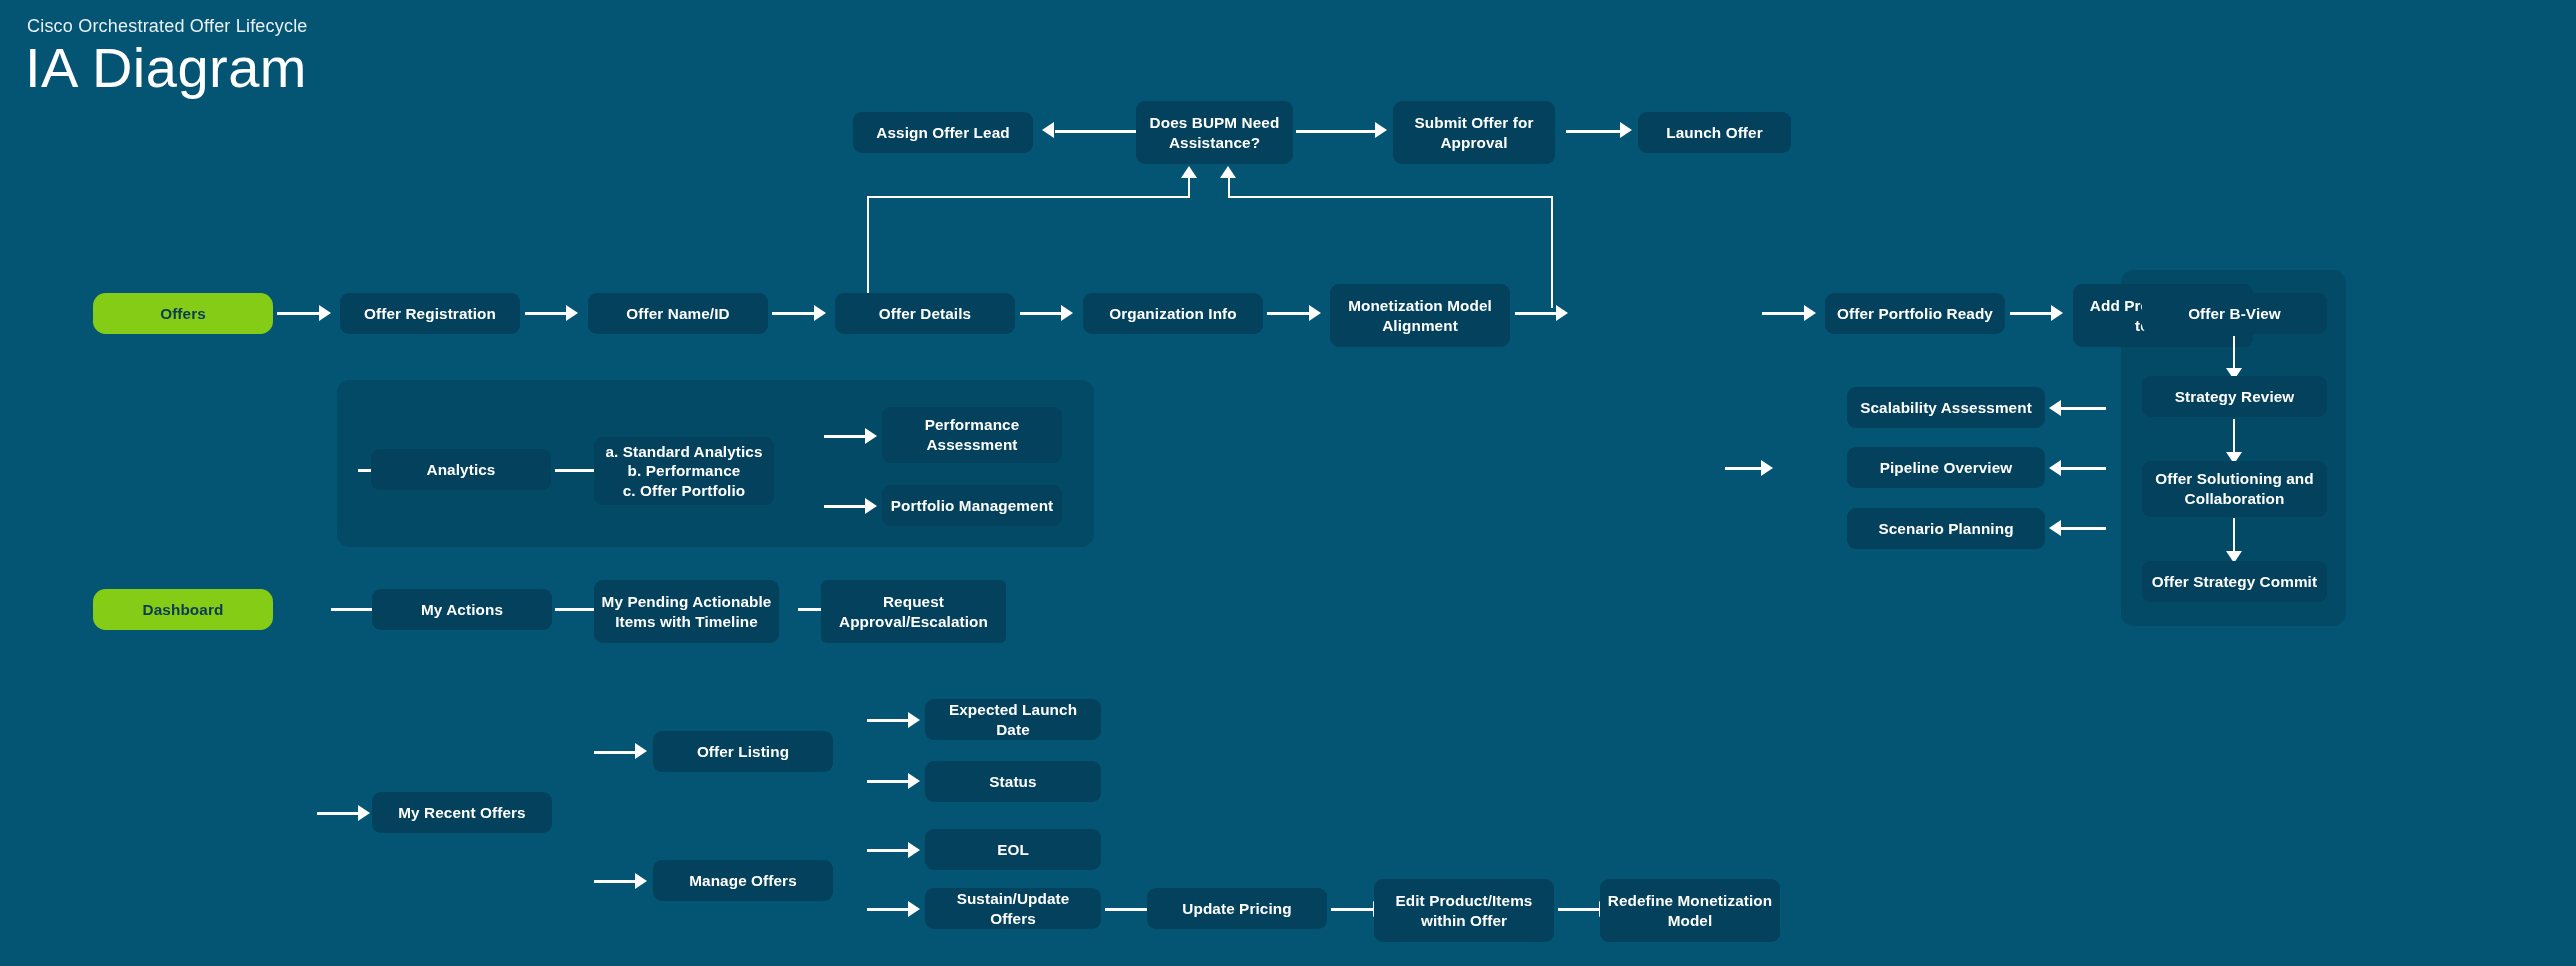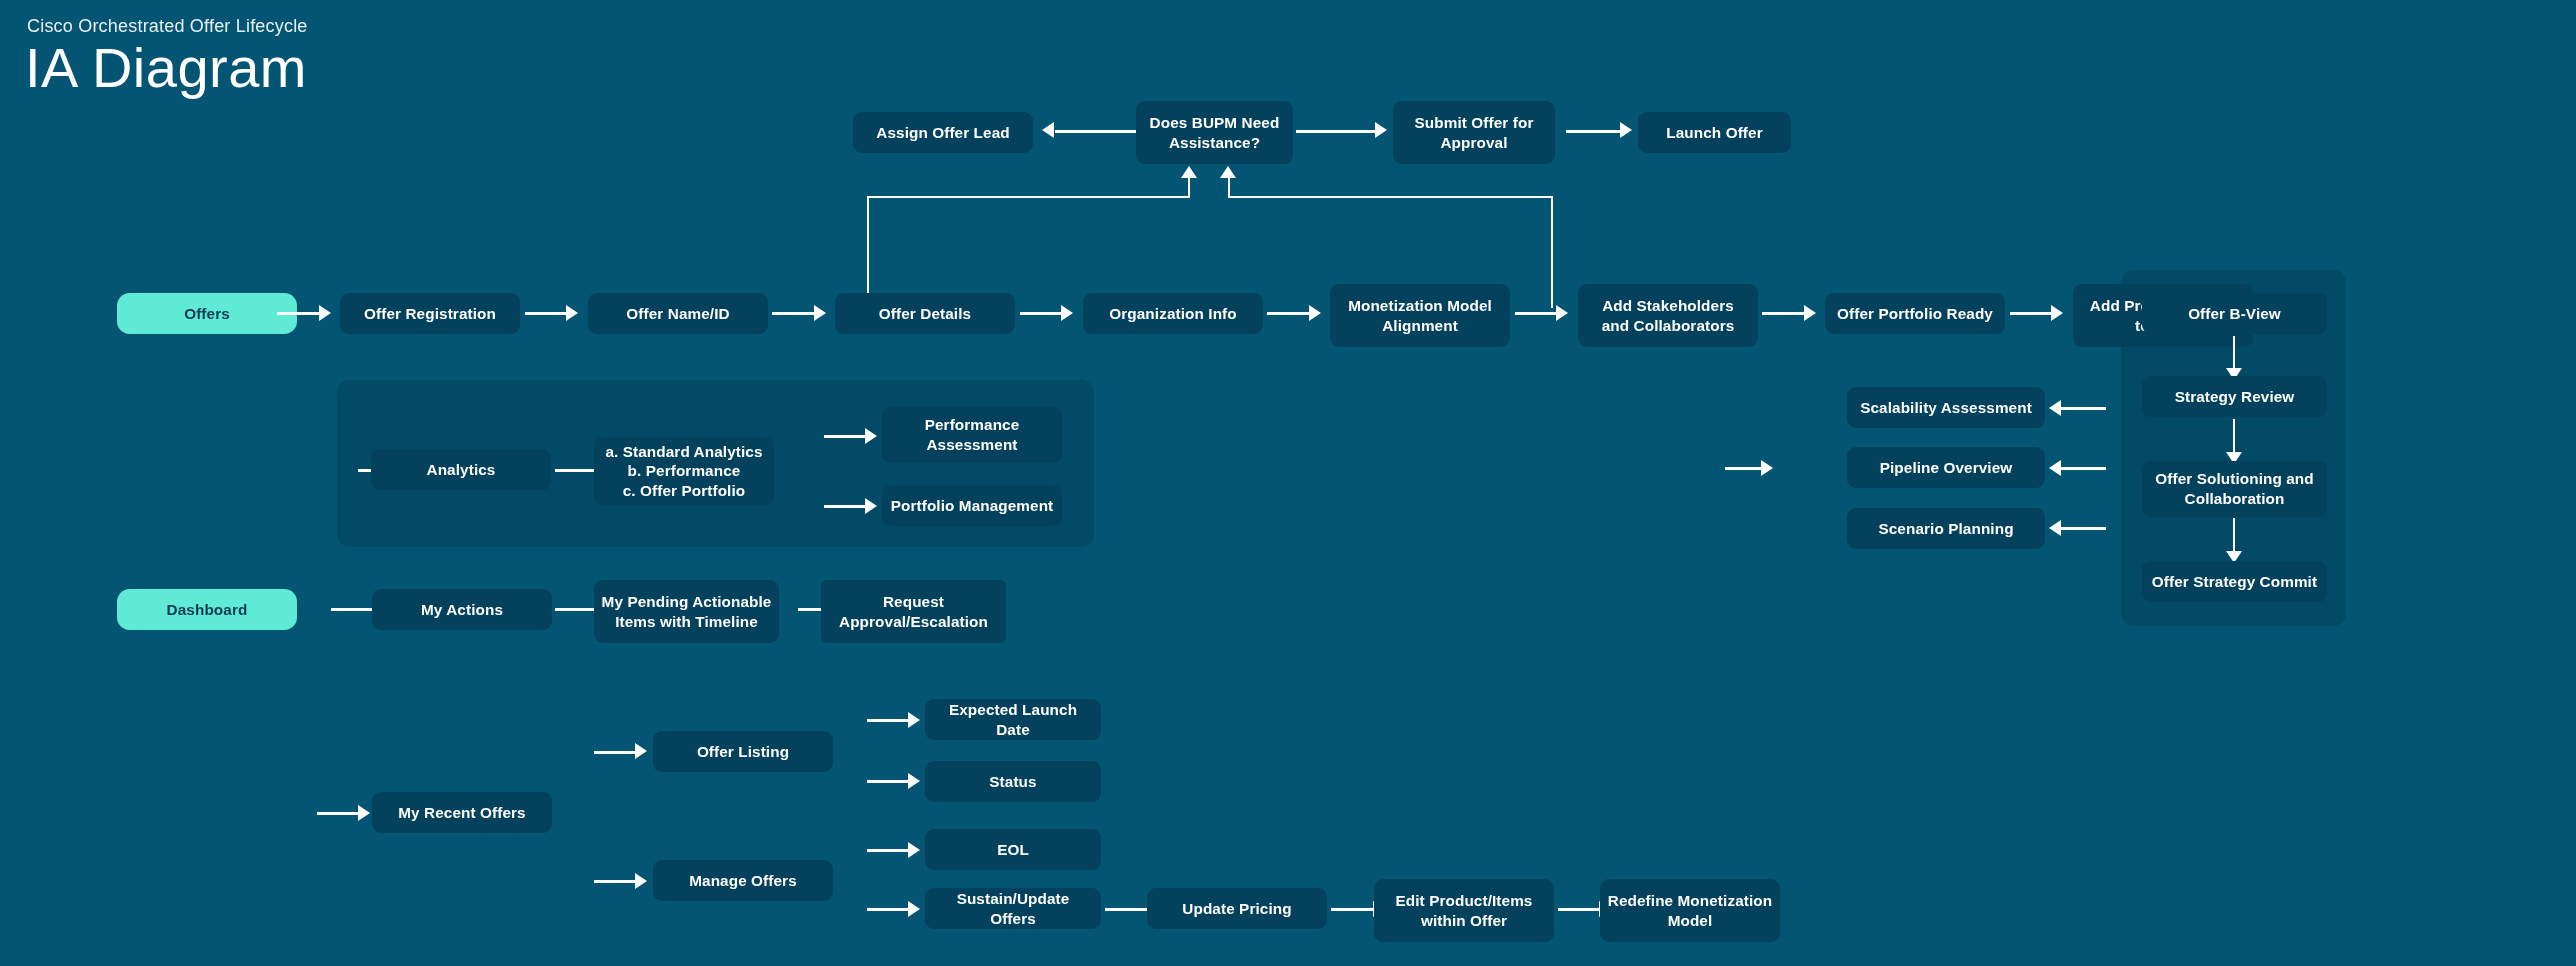--- a/index.html
+++ b/index.html
@@ -32,21 +32,21 @@
   
   .node{
     position:absolute;background:#03415c;border-radius:9px;
     color:#ffffff;font-size:15.3px;font-weight:700;
     display:flex;align-items:center;justify-content:center;
     text-align:center;line-height:1.28;
     box-sizing:border-box;padding:3.6px 7.2px;
     letter-spacing:0.1px;
   }
   .node.light{
-    background:#5eead4;color:#0d3b54;border-radius:12.6px;margin-left:24px;
+    background:#84cc16;color:#0d3b54;border-radius:12.6px;
   }
   .node .ml{white-space:pre-line;}
 
   
   .ln{position:absolute;background:#ffffff;}
   .ln.h{height:2.7px;}
   .ln.v{width:2.7px;}
   .ar{position:absolute;width:0;height:0;}
   .ar.r{border-top:8px solid transparent;border-bottom:8px solid transparent;border-left:12.6px solid #ffffff;}
   .ar.l{border-top:8px solid transparent;border-bottom:8px solid transparent;border-right:12.6px solid #ffffff;}
@@ -137,24 +137,20 @@
   <div class="ar r" style="left:1309px;top:305px;"></div>
 
   <div class="node" style="left:1240px;top:284px;width:180px;height:63px;left:1330px;">
     <span class="ml">Monetization Model
 Alignment</span>
   </div>
 
   <div class="ln h" style="left:1515px;top:312px;width:43px;"></div>
   <div class="ar r" style="left:1556px;top:305px;"></div>
 
-  <div class="node" style="left:1578px;top:284px;width:180px;height:63px;">
-    <span class="ml">Add Stakeholders
-and Collaborators</span>
-  </div>
 
   <div class="ln h" style="left:1762px;top:312px;width:43px;"></div>
   <div class="ar r" style="left:1804px;top:305px;"></div>
 
   <div class="node" style="left:1825px;top:293px;width:180px;height:41px;">
     <span class="ml">Offer Portfolio Ready</span>
   </div>
 
   <div class="ln h" style="left:2010px;top:312px;width:43px;"></div>
   <div class="ar r" style="left:2051px;top:305px;"></div>

